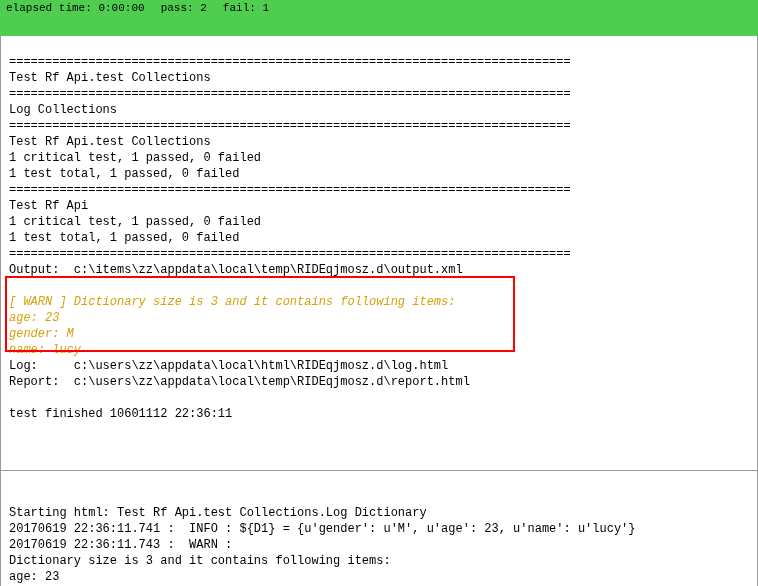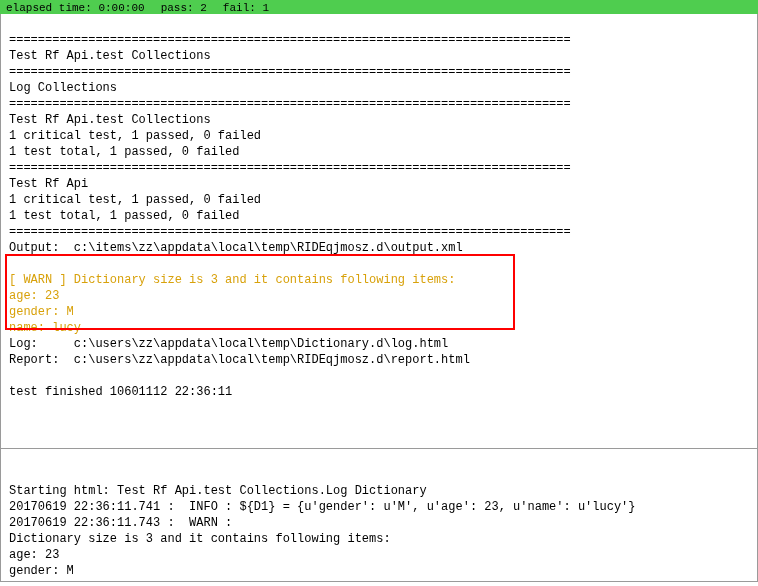--- a/index.html
+++ b/index.html
@@ -10,21 +10,21 @@
   body {
     width: 758px;
     height: 586px;
     font-family: "Courier New", monospace;
     font-size: 12px;
     background: #ffffff;
     overflow: hidden;
   }
   .header-bar {
     background: #4fcd4f;
-    height: 14px;
+    height: 36px;
     padding: 2px 6px;
     font-family: "Courier New", monospace;
     font-size: 11px;
     color: #000;
     display: flex;
     gap: 16px;
   }
   .header-bar span {
     display: inline-block;
   }
@@ -49,20 +49,21 @@
     white-space: pre;
     font-family: "Courier New", monospace;
     font-size: 12px;
     line-height: 16px;
   }
   .divider {
     height: 0px;
   }
   .warn-line {
     color: #d8a10a;
+    font-style: italic;
   }
   .highlight-box {
     position: absolute;
     border: 2px solid #ff0000;
     pointer-events: none;
   }
 </style>
 </head>
 <body>
 
@@ -85,21 +86,21 @@
 <span>Test Rf Api</span>
 <span>1 critical test, 1 passed, 0 failed</span>
 <span>1 test total, 1 passed, 0 failed</span>
 <span>==============================================================================</span>
 <span>Output:  c:\items\zz\appdata\local\temp\RIDEqjmosz.d\output.xml</span>
 <span></span>
 <span class="warn-line">[ WARN ] Dictionary size is 3 and it contains following items:</span>
 <span class="warn-line">age: 23</span>
 <span class="warn-line">gender: M</span>
 <span class="warn-line">name: lucy</span>
-<span>Log:     c:\users\zz\appdata\local\temp\Dictionary.d\log.html</span>
+<span>Log:     c:\users\zz\appdata\local\html\RIDEqjmosz.d\log.html</span>
 <span>Report:  c:\users\zz\appdata\local\temp\RIDEqjmosz.d\report.html</span>
 <span></span>
 <span>test finished 10601112 22:36:11</span>
 <div class="highlight-box" style="left:4px; top:240px; width:510px; height:76px;"></div>
 </div>
 
 <div class="divider"></div>
 
 <div class="bottom-pane">
 <span></span>

